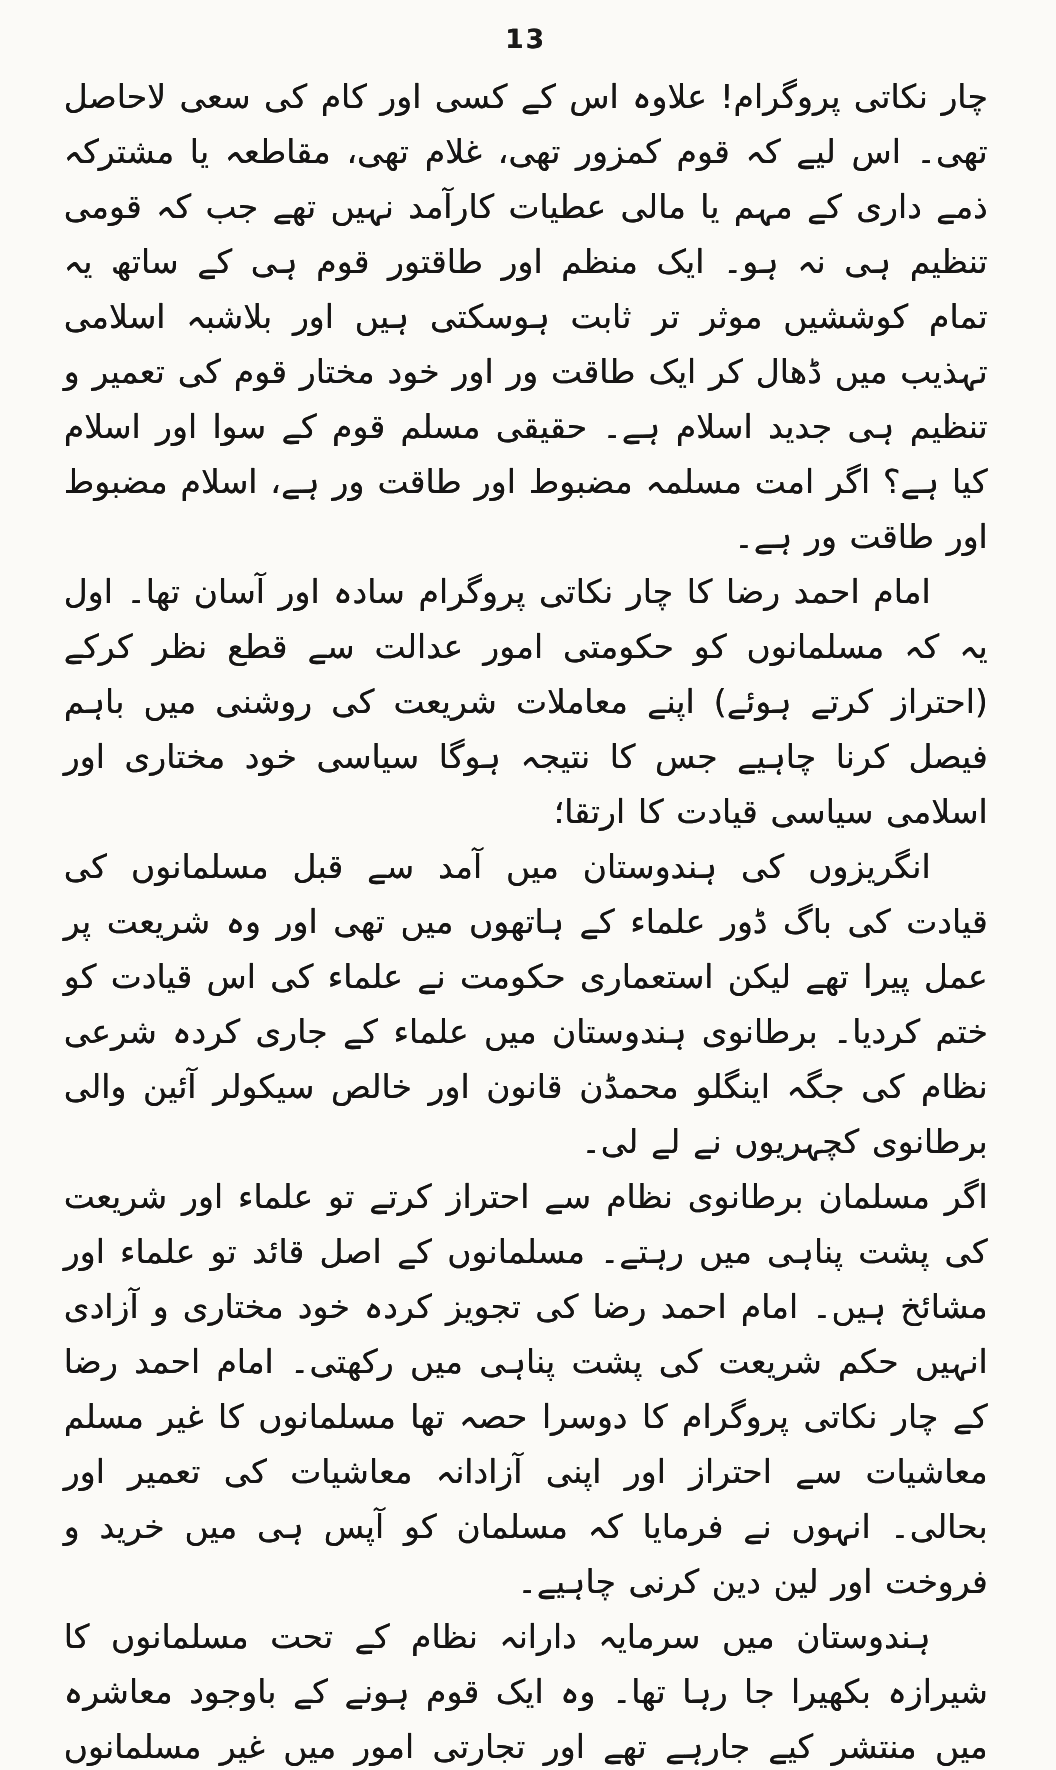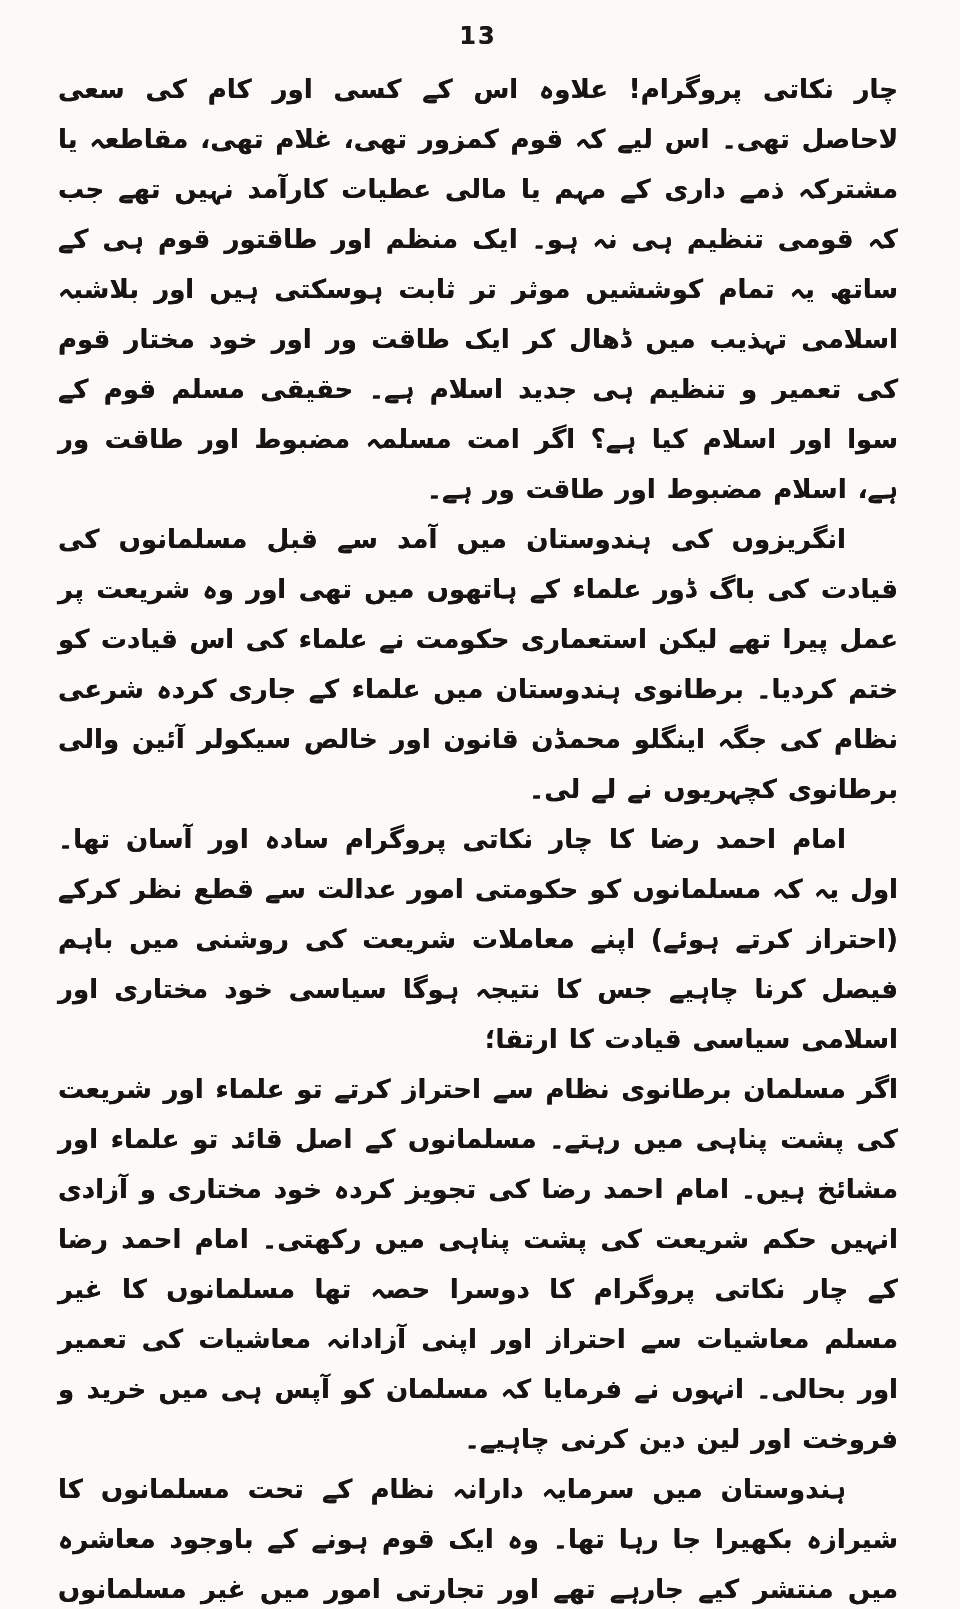--- a/index.html
+++ b/index.html
@@ -25,22 +25,22 @@
   .page-number {
     text-align: center;
     font-size: 24px;
     font-weight: bold;
     margin: 4px 0 14px 0;
     letter-spacing: 2px;
     color: #1a1918;
   }
   .para {
     margin: 0;
-    font-size: 26px;
-    font-weight: bold;
+    font-size: 30px;
+    font-weight: normal;
     line-height: 50px;
     text-align: justify;
     text-justify: inter-word;
     word-spacing: 2px;
     color: #161514;
   }
   .para.indent {
     text-indent: 52px;
   }
   
@@ -49,20 +49,20 @@
   }
 </style>
 </head>
 <body>
 
 <div class="page">
   <div class="page-number">13</div>
 
   <p class="para">چار نکاتی پروگرام! علاوہ اس کے کسی اور کام کی سعی لاحاصل تھی۔ اس لیے کہ قوم کمزور تھی، غلام تھی، مقاطعہ یا مشترکہ ذمے داری کے مہم یا مالی عطیات کارآمد نہیں تھے جب کہ قومی تنظیم ہی نہ ہو۔ ایک منظم اور طاقتور قوم ہی کے ساتھ یہ تمام کوششیں موثر تر ثابت ہوسکتی ہیں اور بلاشبہ اسلامی تہذیب میں ڈھال کر ایک طاقت ور اور خود مختار قوم کی تعمیر و تنظیم ہی جدید اسلام ہے۔ حقیقی مسلم قوم کے سوا اور اسلام کیا ہے؟ اگر امت مسلمہ مضبوط اور طاقت ور ہے، اسلام مضبوط اور طاقت ور ہے۔</p>
 
+  <p class="para indent">امام احمد رضا کا چار نکاتی پروگرام سادہ اور آسان تھا۔ اول یہ کہ مسلمانوں کو حکومتی امور عدالت سے قطع نظر کرکے (احتراز کرتے ہوئے) اپنے معاملات شریعت کی روشنی میں باہم فیصل کرنا چاہیے جس کا نتیجہ ہوگا سیاسی خود مختاری اور اسلامی سیاسی قیادت کا ارتقا؛</p>
+
   <p class="para indent">انگریزوں کی ہندوستان میں آمد سے قبل مسلمانوں کی قیادت کی باگ ڈور علماء کے ہاتھوں میں تھی اور وہ شریعت پر عمل پیرا تھے لیکن استعماری حکومت نے علماء کی اس قیادت کو ختم کردیا۔ برطانوی ہندوستان میں علماء کے جاری کردہ شرعی نظام کی جگہ اینگلو محمڈن قانون اور خالص سیکولر آئین والی برطانوی کچہریوں نے لے لی۔</p>
-
-  <p class="para indent">امام احمد رضا کا چار نکاتی پروگرام سادہ اور آسان تھا۔ اول یہ کہ مسلمانوں کو حکومتی امور عدالت سے قطع نظر کرکے (احتراز کرتے ہوئے) اپنے معاملات شریعت کی روشنی میں باہم فیصل کرنا چاہیے جس کا نتیجہ ہوگا سیاسی خود مختاری اور اسلامی سیاسی قیادت کا ارتقا؛</p>
 
   <p class="para">اگر مسلمان برطانوی نظام سے احتراز کرتے تو علماء اور شریعت کی پشت پناہی میں رہتے۔ مسلمانوں کے اصل قائد تو علماء اور مشائخ ہیں۔ امام احمد رضا کی تجویز کردہ خود مختاری و آزادی انہیں حکم شریعت کی پشت پناہی میں رکھتی۔ امام احمد رضا کے چار نکاتی پروگرام کا دوسرا حصہ تھا مسلمانوں کا غیر مسلم معاشیات سے احتراز اور اپنی آزادانہ معاشیات کی تعمیر اور بحالی۔ انہوں نے فرمایا کہ مسلمان کو آپس ہی میں خرید و فروخت اور لین دین کرنی چاہیے۔</p>
 
   <p class="para indent">ہندوستان میں سرمایہ دارانہ نظام کے تحت مسلمانوں کا شیرازہ بکھیرا جا رہا تھا۔ وہ ایک قوم ہونے کے باوجود معاشرہ میں منتشر کیے جارہے تھے اور تجارتی امور میں غیر مسلمانوں سے خلط ملط ہو رہے تھے۔ اس طرح امت مسلمہ بتدریج زوال پذیر</p>
 </div>
 
 </body></html>

